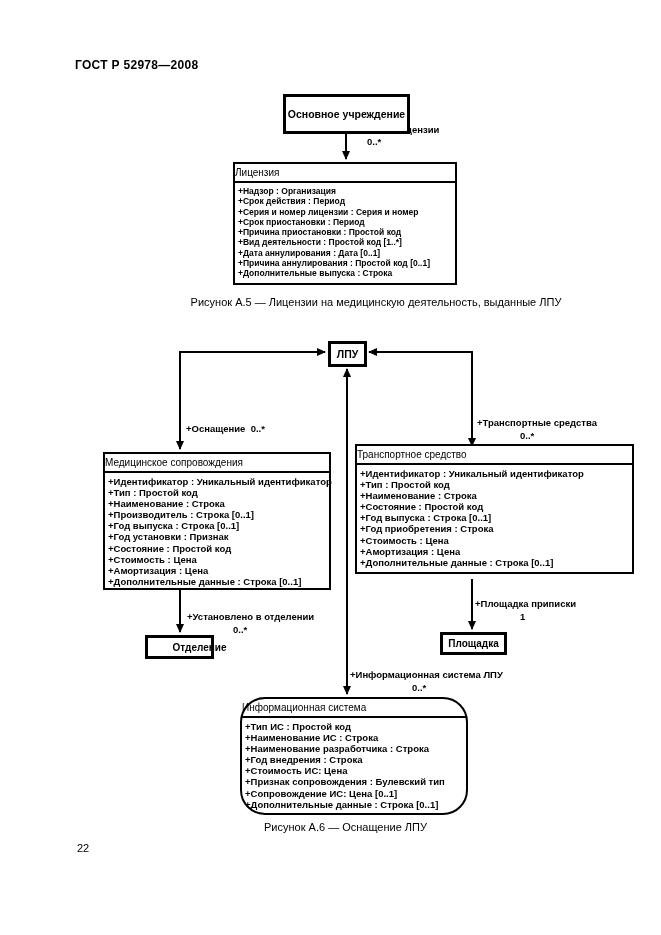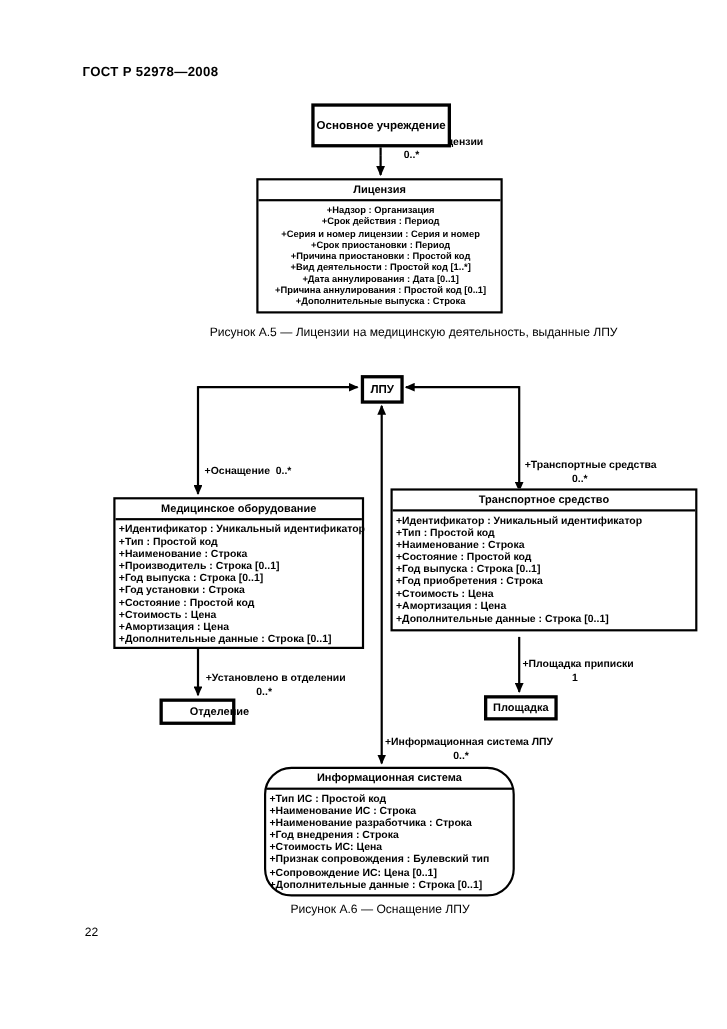--- a/index.html
+++ b/index.html
@@ -9,23 +9,23 @@
   }
   .hdr{position:absolute;left:75px;top:58px;font-size:12px;font-weight:bold;letter-spacing:.3px;}
   .pagenum{position:absolute;left:77px;top:842px;font-size:11px;}
   svg.conn{position:absolute;left:0;top:0;z-index:0;}
   .node-box{
     position:absolute;z-index:2;border:3px solid #000;background:#fff;box-sizing:border-box;
     display:flex;align-items:center;justify-content:center;
     font-weight:bold;font-size:10.5px;white-space:nowrap;
   }
   .class-box{position:absolute;z-index:2;border:2px solid #000;background:#fff;box-sizing:border-box;}
-  .class-title{border-bottom:2px solid #000;text-align:center;font-weight:bold;font-size:10px;height:17px;line-height:17px;white-space:nowrap;overflow:hidden;}
+  .class-title{border-bottom:2px solid #000;font-weight:normal;font-size:10px;height:17px;line-height:17px;white-space:nowrap;overflow:hidden;}
   .class-attrs{padding:3px 1px 0 3px;font-weight:bold;}
-  .a5 .class-attrs{font-size:8.5px;text-align:center;}
+  .a5 .class-attrs{font-size:8.5px;}
   .a5 .attr-line{line-height:10.3px;}
   .a6 .class-attrs{font-size:9.5px;}
   .a6 .attr-line{line-height:11.1px;}
   .attr-line{white-space:nowrap;}
   .edge-label{position:absolute;z-index:1;font-weight:bold;font-size:9.5px;white-space:pre;}
   .caption{position:absolute;font-size:11px;text-align:center;white-space:nowrap;}
 </style>
 </head>
 <body>
 
@@ -86,28 +86,28 @@
   <div class="node-box" style="left:328px;top:341px;width:39px;height:26px;">
     <span>ЛПУ</span>
   </div>
 
   <div class="edge-label" style="left:186px;top:423px;">+Оснащение  0..*</div>
 
   <div class="edge-label" style="left:477px;top:417px;">+Транспортные средства</div>
   <div class="edge-label" style="left:520px;top:430px;">0..*</div>
 
   <div class="class-box a6" style="left:103px;top:452px;width:228px;height:138px;">
-    <div class="class-title">Медицинское оборудование</div>
+    <div class="class-title">Медицинское сопровождения</div>
     <div class="class-attrs">
         <div class="attr-line">+Идентификатор : Уникальный идентификатор</div>
         <div class="attr-line">+Тип : Простой код</div>
         <div class="attr-line">+Наименование : Строка</div>
         <div class="attr-line">+Производитель : Строка [0..1]</div>
         <div class="attr-line">+Год выпуска : Строка [0..1]</div>
-        <div class="attr-line">+Год установки : Строка</div>
+        <div class="attr-line">+Год установки : Признак</div>
         <div class="attr-line">+Состояние : Простой код</div>
         <div class="attr-line">+Стоимость : Цена</div>
         <div class="attr-line">+Амортизация : Цена</div>
         <div class="attr-line">+Дополнительные данные : Строка [0..1]</div>
       </div>
   </div>
 
   <div class="class-box a6" style="left:355px;top:444px;width:279px;height:130px;">
     <div class="class-title">Транспортное средство</div>
     <div class="class-attrs">

